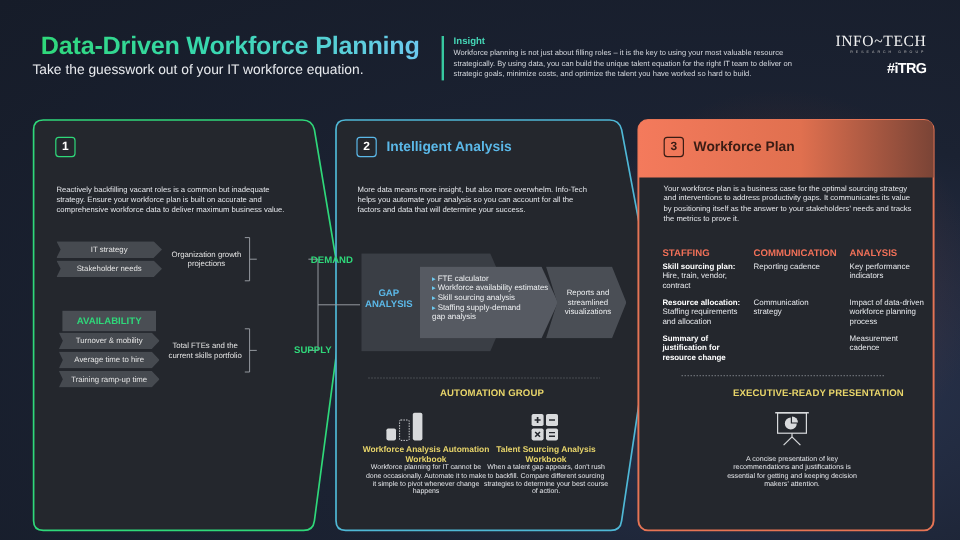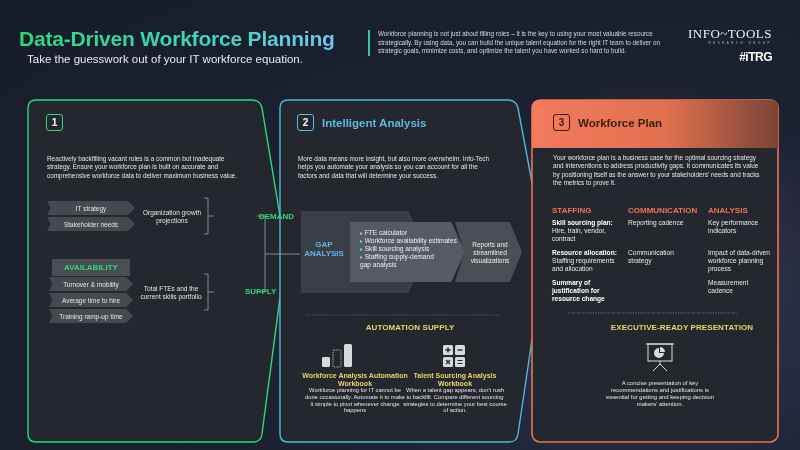--- a/index.html
+++ b/index.html
@@ -9,21 +9,21 @@
     font-family: "Liberation Sans", sans-serif;
     color: #e6e8ec;
     position: relative;
   }
   .glow-orange {
     position: absolute; left: 470px; top: 60px; width: 360px; height: 360px;
     background: radial-gradient(ellipse at center, rgba(160,70,40,0.35) 0%, rgba(160,70,40,0) 65%);
     pointer-events: none;
   }
   .title {
-    position: absolute; left: 19px; top: 27px;
+    position: absolute; left: 34px; top: 27px;
     font-size: 21px; font-weight: bold; letter-spacing: -0.2px;
     background: linear-gradient(90deg, #2fd87a 0%, #38d8b0 45%, #6cc9ef 100%);
     -webkit-background-clip: text; background-clip: text; color: transparent;
     white-space: nowrap;
     text-align: right;
   }
   .subtitle {
     position: absolute; left: 27px; top: 53px; font-size: 11.5px; color: #e8eaee; white-space: nowrap;
   }
   .insight {
@@ -90,25 +90,26 @@
 </style>
 </head>
 <body>
 
 <div class="glow-orange"></div>
 
 <div class="title">Data-Driven Workforce Planning</div>
 <div class="subtitle">Take the guesswork out of your IT workforce equation.</div>
 
 <div class="insight">
+  <div class="insight-title">Insight</div>
   <div class="insight-text">Workforce planning is not just about filling roles – it is the key to using your most valuable resource strategically. By using data, you can build the unique talent equation for the right IT team to deliver on strategic goals, minimize costs, and optimize the talent you have worked so hard to build.</div>
 </div>
 
 <div class="logo">
-  <div class="logo-main">INFO~TOOLS</div>
+  <div class="logo-main">INFO~TECH</div>
   <div class="logo-sub">RESEARCH GROUP</div>
   <div class="logo-itrg">#iTRG</div>
 </div>
 
 <svg class="panel-svg" width="800" height="450">
   <defs>
     <linearGradient id="og" x1="0" y1="0" x2="1" y2="0">
       <stop offset="0" stop-color="#f47a5c"></stop>
       <stop offset="0.55" stop-color="#e0704f"></stop>
       <stop offset="1" stop-color="#7a4436"></stop>
@@ -164,21 +165,21 @@
 <div class="gap-label">GAP ANALYSIS</div>
 <ul class="gap-list">
   <li>FTE calculator</li>
   <li>Workforce availability estimates</li>
   <li>Skill sourcing analysis</li>
   <li>Staffing supply-demand</li>
   <li class="cont">gap analysis</li>
 </ul>
 <div class="gap-reports">Reports and streamlined visualizations</div>
 
-<div class="yellow-head" style="left:300px; top:323px; width:220px;">AUTOMATION SUPPLY</div>
+<div class="yellow-head" style="left:300px; top:323px; width:220px;">AUTOMATION GROUP</div>
 
 <svg style="position:absolute; left:320px; top:343px;" width="40" height="28">
   <rect x="2" y="14" width="8" height="10" rx="1.5" fill="#d8dadc"></rect>
   <rect x="13" y="7" width="8" height="17" rx="1" fill="none" stroke="#d8dadc" stroke-width="0.8" stroke-dasharray="1.2,1"></rect>
   <rect x="24" y="1" width="8" height="23" rx="1.5" fill="#d8dadc"></rect>
 </svg>
 <div class="tool-title" style="left:300px; top:372px; width:110px;">Workforce Analysis Automation Workbook</div>
 <div class="tool-text" style="left:303px; top:387px; width:104px;">Workforce planning for IT cannot be done occasionally. Automate it to make it simple to pivot whenever change happens</div>
 
 <svg style="position:absolute; left:442px; top:344px;" width="26" height="26">

